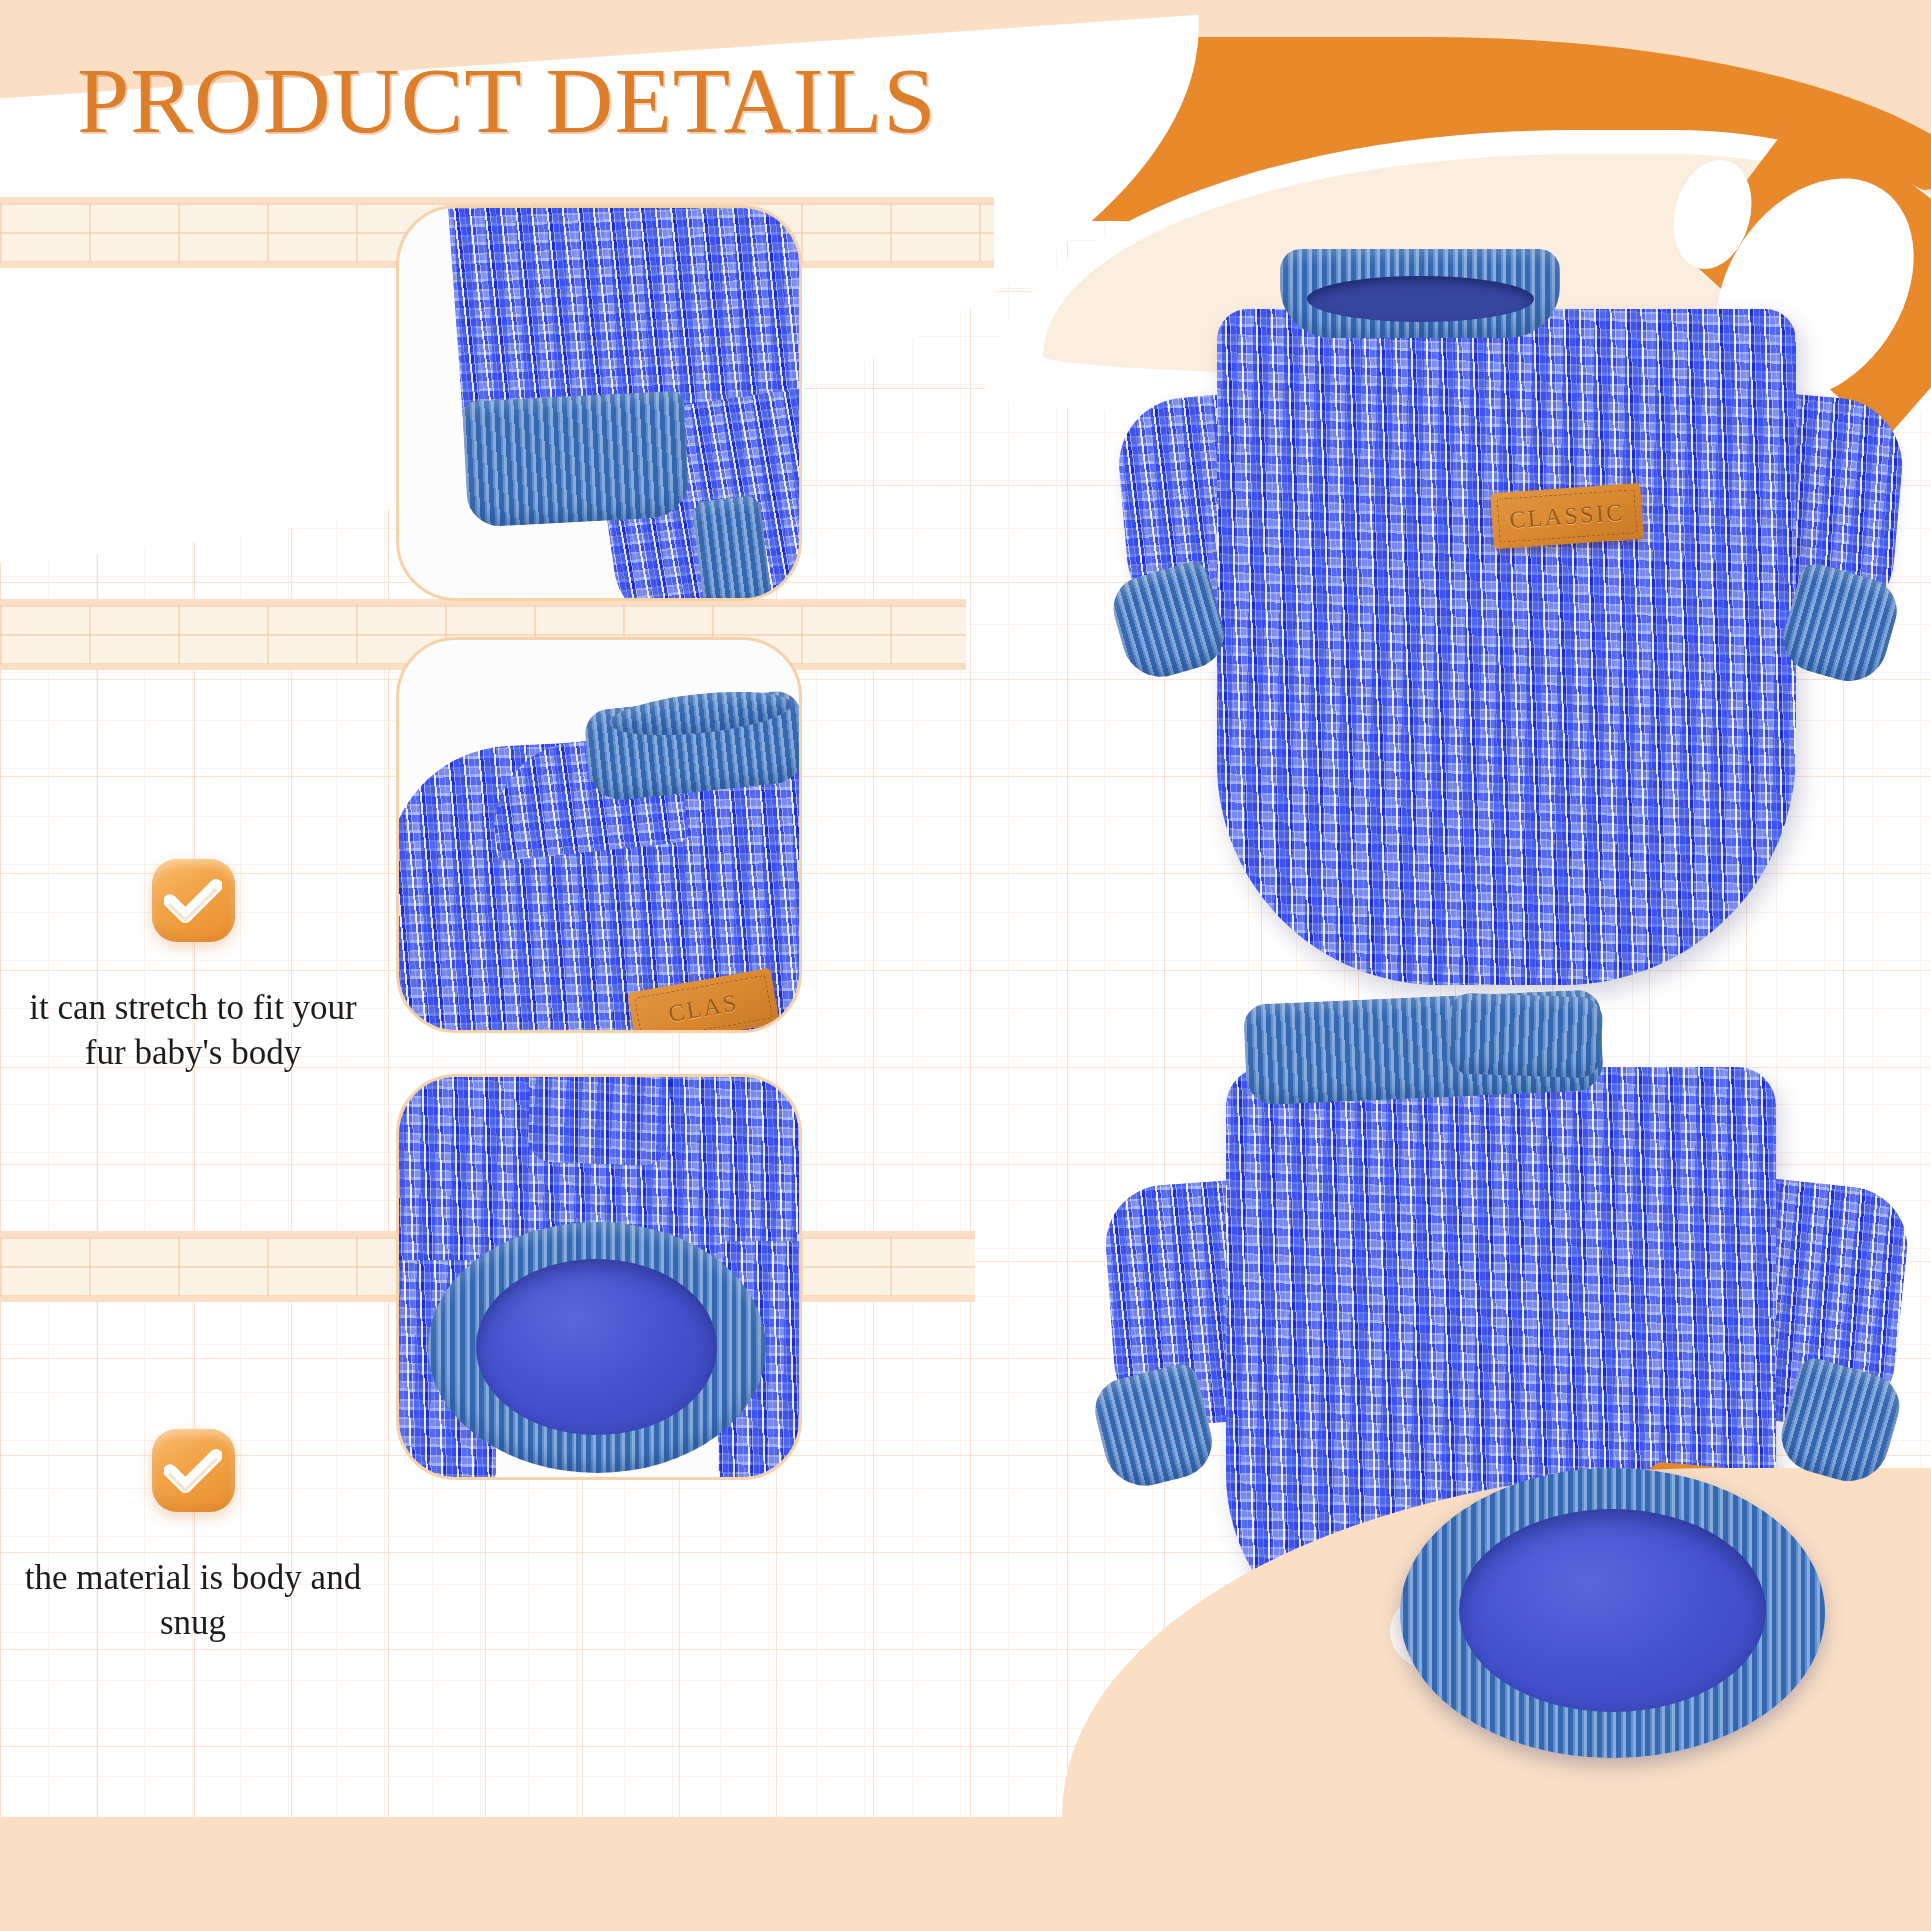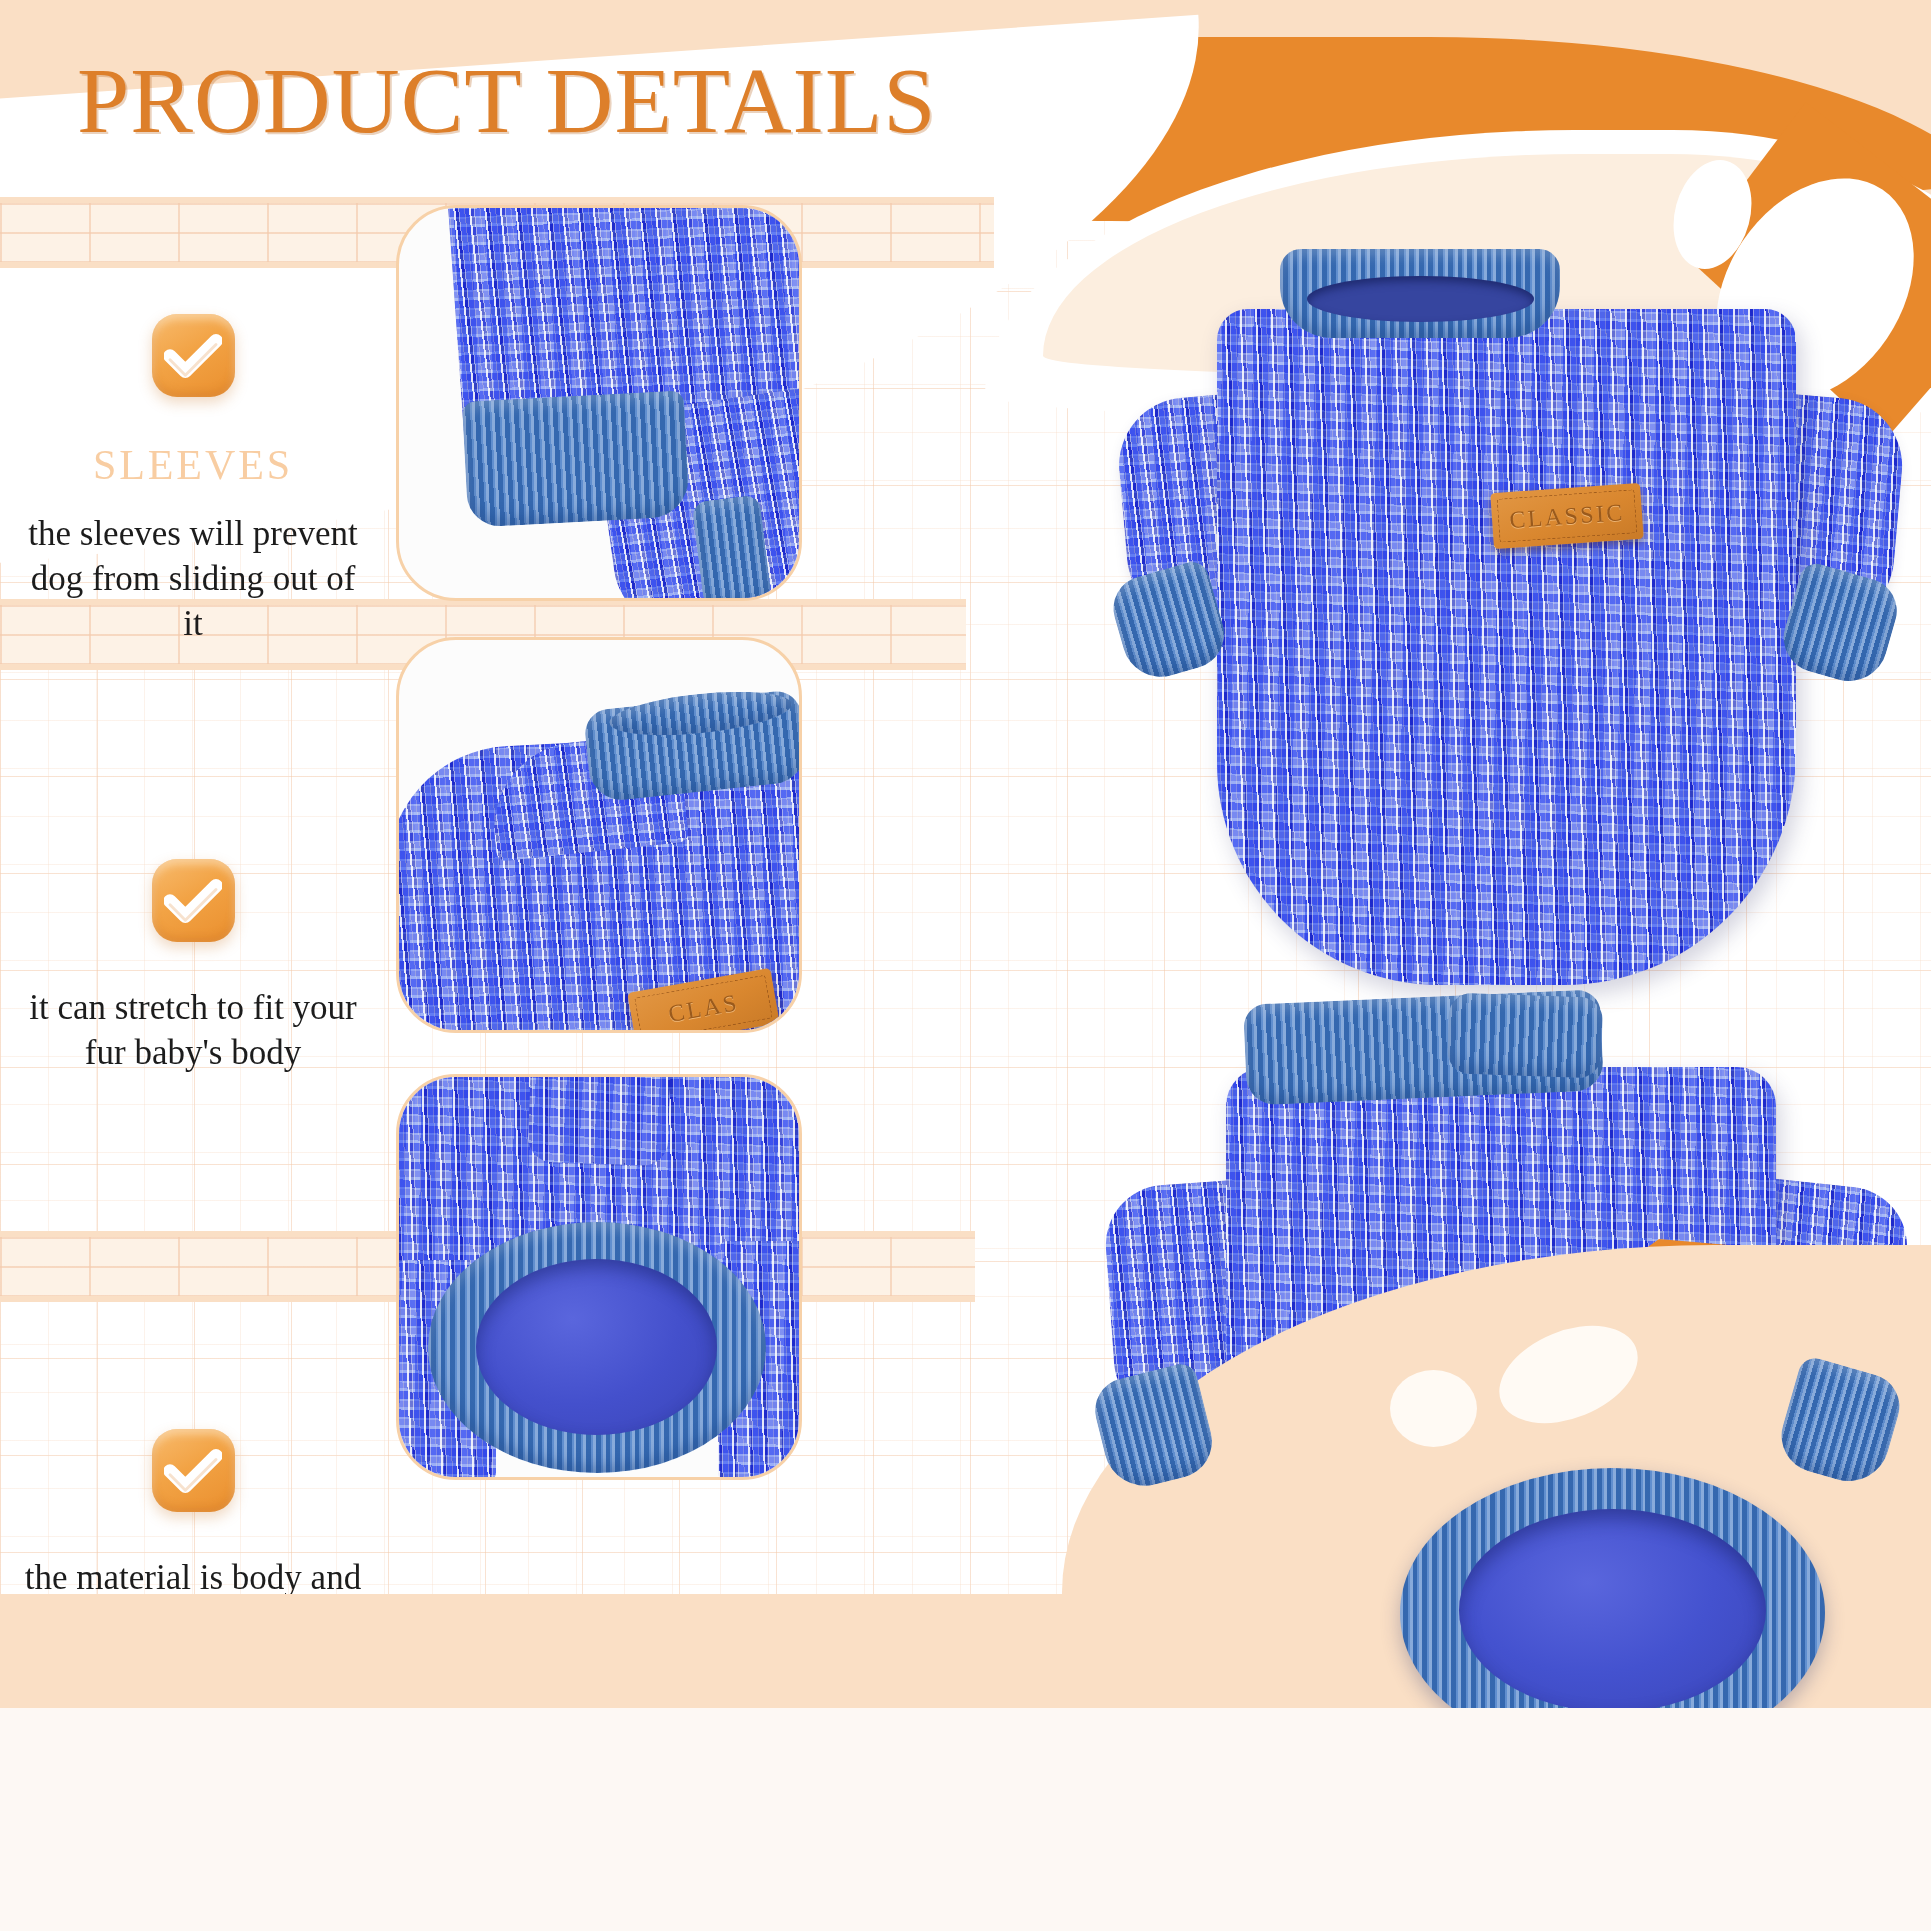--- a/index.html
+++ b/index.html
@@ -8,21 +8,21 @@
     font-family: "Liberation Serif", serif;
     background: #fdf8f4;
     overflow: hidden;
     position: relative;
   }
 
   
   #canvas {
     position: absolute;
     inset: 0;
-    width: 1931px; height: 1708px;
+    width: 1931px; height: 1931px;
     background: #ffffff;
     overflow: hidden;
   }
 
   
   .grid-bg {
     position: absolute;
     inset: 0;
     background-image:
       linear-gradient(to right, rgba(244,203,173,0.55) 1.4px, transparent 1.4px),
@@ -493,30 +493,20 @@
   <div class="band band-1">
       <div class="band-grid"></div>
     </div>
   <div class="band band-2">
       <div class="band-grid"></div>
     </div>
   <div class="band band-3">
       <div class="band-grid"></div>
     </div>
 
-  <div class="feature feature-1">
-    <div class="check-icon">
-      <svg width="58" height="46" viewBox="0 0 60 48">
-        <path d="M6 24 L22 40 L54 8" stroke="#ffffff" stroke-width="14" stroke-linecap="round" stroke-linejoin="round" fill="none"></path>
-        <path d="M6 24 L22 40 L54 8" stroke="rgba(225,150,80,0.28)" stroke-width="3" stroke-linecap="round" stroke-linejoin="round" fill="none" transform="translate(0,4)"></path>
-      </svg>
-    </div>
-    <div class="feature-title">SLEEVES</div>
-    <div class="feature-desc">the sleeves will prevent dog from sliding out of it</div>
-  </div>
 
   <div class="feature feature-2">
     <div class="check-icon">
       <svg width="58" height="46" viewBox="0 0 60 48">
         <path d="M6 24 L22 40 L54 8" stroke="#ffffff" stroke-width="14" stroke-linecap="round" stroke-linejoin="round" fill="none"></path>
         <path d="M6 24 L22 40 L54 8" stroke="rgba(225,150,80,0.28)" stroke-width="3" stroke-linecap="round" stroke-linejoin="round" fill="none" transform="translate(0,4)"></path>
       </svg>
     </div>
     <div class="feature-desc">it can stretch to fit your fur baby's body</div>
   </div>

